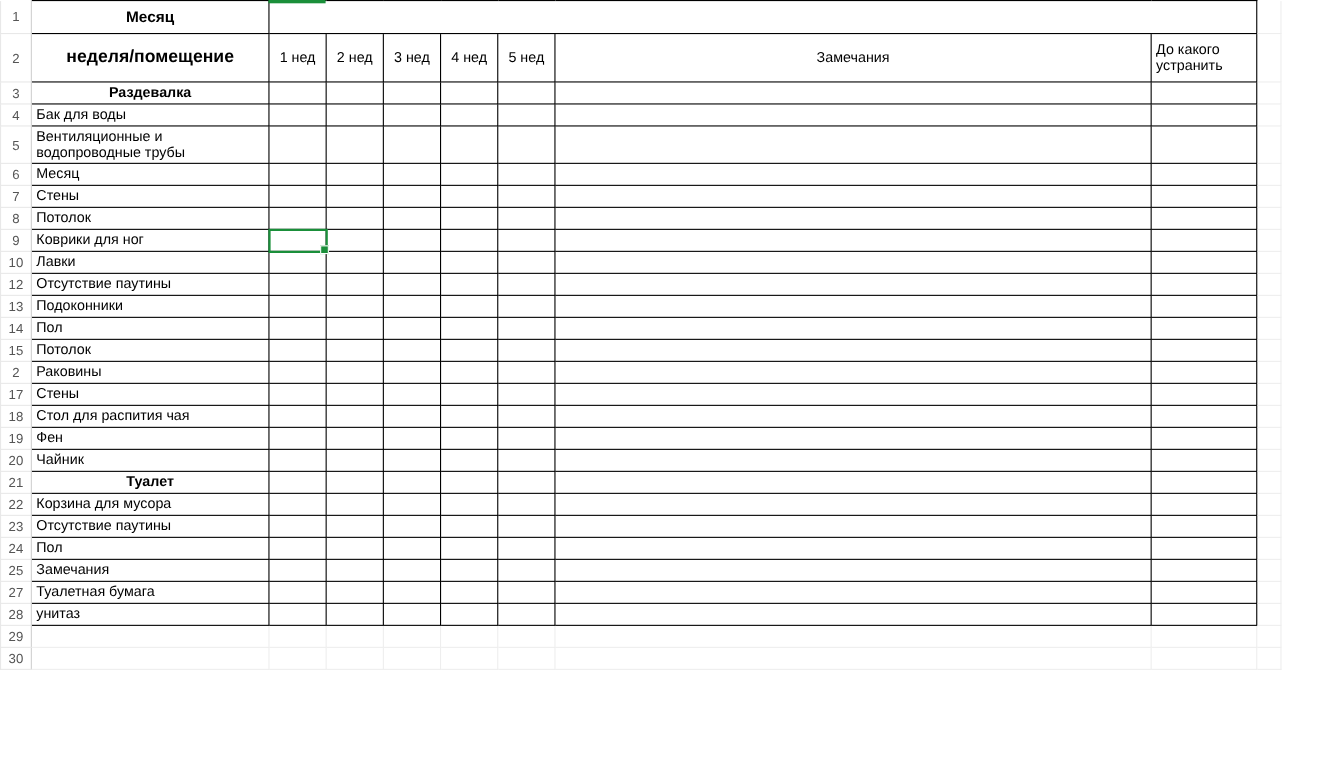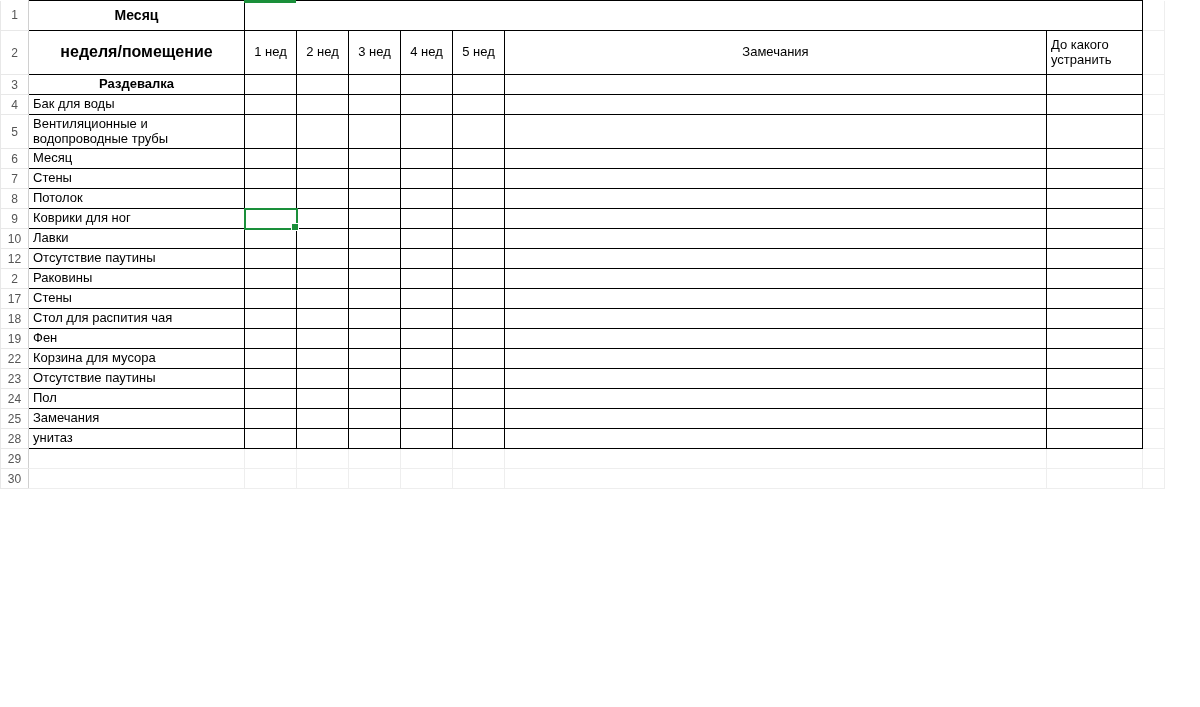--- a/index.html
+++ b/index.html
@@ -241,20 +241,56 @@
           <td class="cell"></td>
           <td class="cell"></td>
           <td class="cell"></td>
           <td class="cell"></td>
           <td class="cell"></td>
           <td class="cell"></td>
           <td class="cell"></td>
           <td class="tail"></td>
         </tr>
         <tr>
+          <td class="rownum">13</td>
+          <td class="cell">Подоконники</td>
+          <td class="cell"></td>
+          <td class="cell"></td>
+          <td class="cell"></td>
+          <td class="cell"></td>
+          <td class="cell"></td>
+          <td class="cell"></td>
+          <td class="cell"></td>
+          <td class="tail"></td>
+        </tr>
+        <tr>
+          <td class="rownum">14</td>
+          <td class="cell">Пол</td>
+          <td class="cell"></td>
+          <td class="cell"></td>
+          <td class="cell"></td>
+          <td class="cell"></td>
+          <td class="cell"></td>
+          <td class="cell"></td>
+          <td class="cell"></td>
+          <td class="tail"></td>
+        </tr>
+        <tr>
+          <td class="rownum">15</td>
+          <td class="cell">Потолок</td>
+          <td class="cell"></td>
+          <td class="cell"></td>
+          <td class="cell"></td>
+          <td class="cell"></td>
+          <td class="cell"></td>
+          <td class="cell"></td>
+          <td class="cell"></td>
+          <td class="tail"></td>
+        </tr>
+        <tr>
           <td class="rownum">2</td>
           <td class="cell">Раковины</td>
           <td class="cell"></td>
           <td class="cell"></td>
           <td class="cell"></td>
           <td class="cell"></td>
           <td class="cell"></td>
           <td class="cell"></td>
           <td class="cell"></td>
           <td class="tail"></td>
@@ -289,20 +325,44 @@
           <td class="cell"></td>
           <td class="cell"></td>
           <td class="cell"></td>
           <td class="cell"></td>
           <td class="cell"></td>
           <td class="cell"></td>
           <td class="cell"></td>
           <td class="tail"></td>
         </tr>
         <tr>
+          <td class="rownum">20</td>
+          <td class="cell">Чайник</td>
+          <td class="cell"></td>
+          <td class="cell"></td>
+          <td class="cell"></td>
+          <td class="cell"></td>
+          <td class="cell"></td>
+          <td class="cell"></td>
+          <td class="cell"></td>
+          <td class="tail"></td>
+        </tr>
+        <tr>
+          <td class="rownum">21</td>
+          <td class="cell center bold">Туалет</td>
+          <td class="cell"></td>
+          <td class="cell"></td>
+          <td class="cell"></td>
+          <td class="cell"></td>
+          <td class="cell"></td>
+          <td class="cell"></td>
+          <td class="cell"></td>
+          <td class="tail"></td>
+        </tr>
+        <tr>
           <td class="rownum">22</td>
           <td class="cell">Корзина для мусора</td>
           <td class="cell"></td>
           <td class="cell"></td>
           <td class="cell"></td>
           <td class="cell"></td>
           <td class="cell"></td>
           <td class="cell"></td>
           <td class="cell"></td>
           <td class="tail"></td>
@@ -327,20 +387,32 @@
           <td class="cell"></td>
           <td class="cell"></td>
           <td class="cell"></td>
           <td class="cell"></td>
           <td class="cell"></td>
           <td class="tail"></td>
         </tr>
         <tr>
           <td class="rownum">25</td>
           <td class="cell">Замечания</td>
+          <td class="cell"></td>
+          <td class="cell"></td>
+          <td class="cell"></td>
+          <td class="cell"></td>
+          <td class="cell"></td>
+          <td class="cell"></td>
+          <td class="cell"></td>
+          <td class="tail"></td>
+        </tr>
+        <tr>
+          <td class="rownum">27</td>
+          <td class="cell">Туалетная бумага</td>
           <td class="cell"></td>
           <td class="cell"></td>
           <td class="cell"></td>
           <td class="cell"></td>
           <td class="cell"></td>
           <td class="cell"></td>
           <td class="cell"></td>
           <td class="tail"></td>
         </tr>
         <tr>

